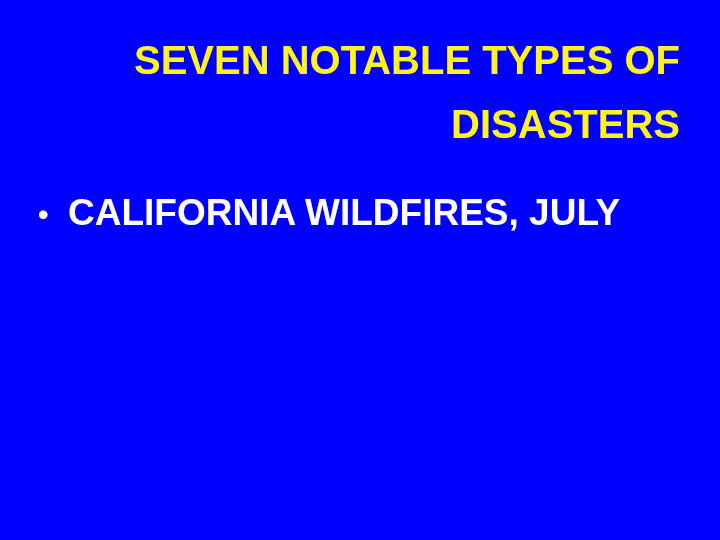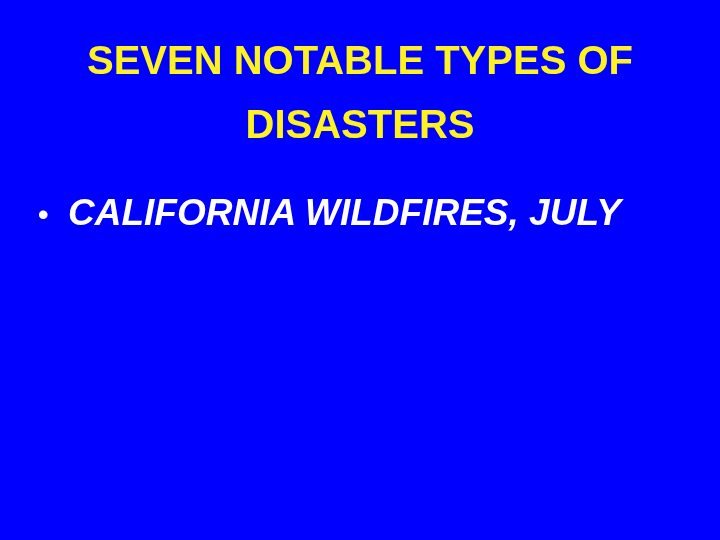--- a/index.html
+++ b/index.html
@@ -19,21 +19,21 @@
     height: 540px;
     background: #0000ff;
     overflow: hidden;
   }
   
   #title-block {
     position: absolute;
     left: 40px;
     top: 38px;
     width: 640px;
-    text-align: center;
+    text-align: right;
   }
   .title-line {
     display: block;
     color: #fff31f;
     font-family: "Liberation Sans", sans-serif;
     font-weight: bold;
     font-size: 40px;
     line-height: 44px;
     letter-spacing: 0px;
     white-space: nowrap;
@@ -58,21 +58,20 @@
     flex: 0 0 auto;
     width: 30px;
     color: #ffffff;
     font-size: 30px;
     line-height: 45px;
     text-align: left;
   }
   .bullet-text {
     flex: 0 1 auto;
     white-space: nowrap;
-    font-style: italic;
   }
 </style>
 </head>
 <body>
 
 <div id="slide" style="background: rgb(0, 0, 255);">
 
   <div id="title-block">
     <span class="title-line" style="color: rgb(255, 243, 31);">SEVEN NOTABLE TYPES OF</span>
     <span class="title-line" style="color: rgb(255, 243, 31); margin-top: 20px;">DISASTERS</span>

